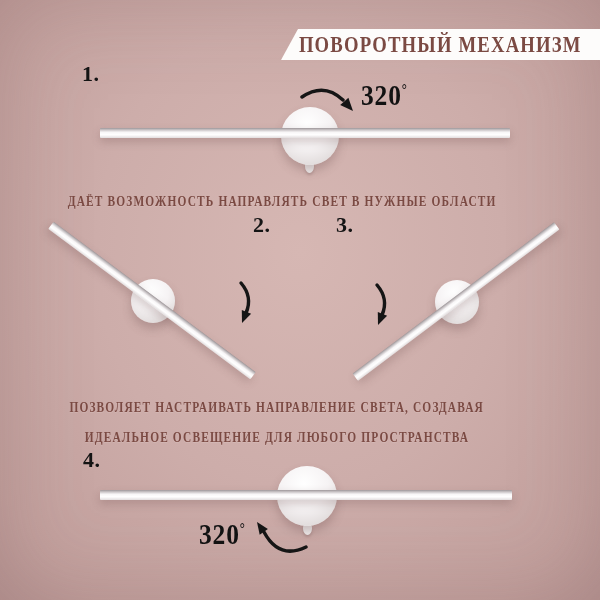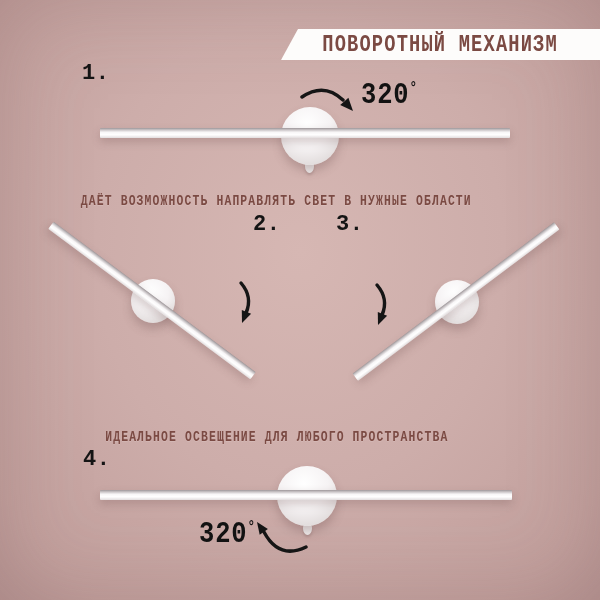--- a/index.html
+++ b/index.html
@@ -1,20 +1,20 @@
 <!DOCTYPE html>
 <html><head>
 <meta charset="utf-8">
 <style>
   html,body { margin:0; padding:0; }
   #stage {
     position: relative;
     width: 600px; height: 600px;
     overflow: hidden;
-    font-family: Liberation Mono, monospace;
+    font-family: Liberation Serif, serif;
     background:
       radial-gradient(ellipse at 50% 42%, #d6b7b3 0%, #cdadaa 48%, #c3a19e 85%, #bb9997 100%);
     box-shadow: inset 0 0 90px rgba(120,85,85,0.25);
   }
   
   .banner {
     position:absolute; left:281px; top:29px; width:319px; height:31px;
     background:#fdfcfb;
     clip-path: polygon(17px 0, 100% 0, 100% 100%, 0 100%);
     display:flex; align-items:center; justify-content:center;
@@ -107,20 +107,23 @@
     <path class="head" d="M9,43 L18.1,33.8 L8.8,30.1 Z"></path>
   </svg>
 
   <div class="circle" style="left:435px; top:280px; width:44px; height:44px;"></div>
   <div class="bar diag" style="left:330px; top:297px; width:252px; transform:rotate(-36.9deg);"></div>
   <svg class="arrow" style="left:369px; top:282px;" width="24" height="46" viewBox="0 0 24 46">
     <path class="stroke" d="M8,3 Q20,17 13,33"></path>
     <path class="head" d="M9,43 L18.1,33.8 L8.8,30.1 Z"></path>
   </svg>
 
+  <div class="caption-row" style="top:398px;">
+    <span>ПОЗВОЛЯЕТ НАСТРАИВАТЬ НАПРАВЛЕНИЕ СВЕТА, СОЗДАВАЯ</span>
+  </div>
   <div class="caption-row" style="top:428px;">
     <span>ИДЕАЛЬНОЕ ОСВЕЩЕНИЕ ДЛЯ ЛЮБОГО ПРОСТРАНСТВА</span>
   </div>
 
   <div class="num" style="left:83px; top:447px;">4.</div>
 
   <div class="circle" style="left:277px; top:466px; width:60px; height:60px;"></div>
   <div class="drip" style="left:303px; top:524px;"></div>
   <div class="bar" style="left:100px; top:490px; width:412px;"></div>
 

